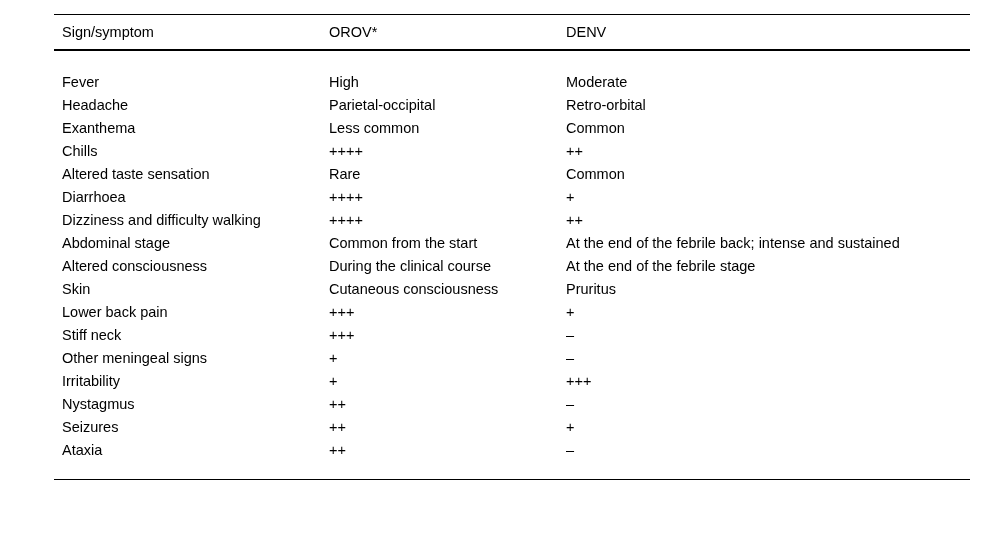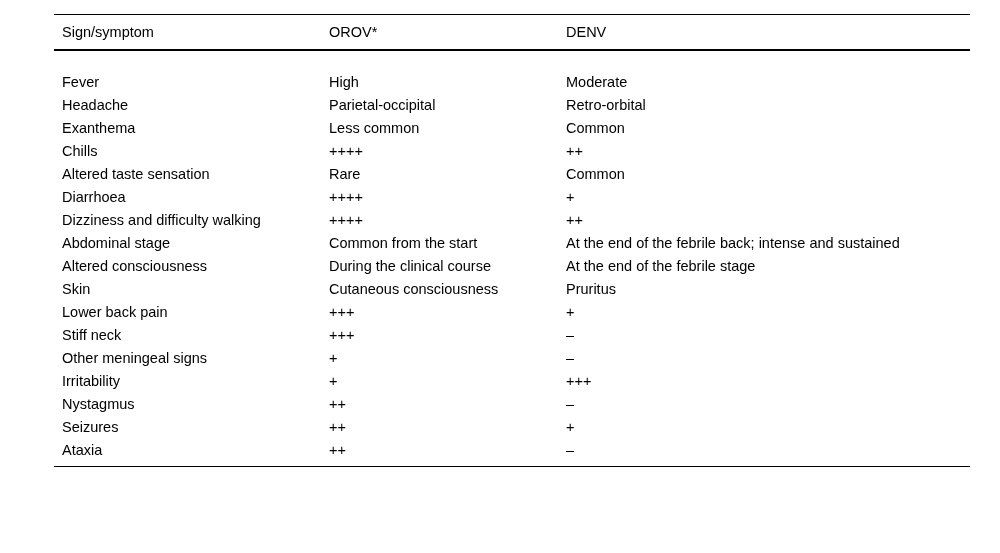--- a/index.html
+++ b/index.html
@@ -58,21 +58,21 @@
     overflow: visible;
   }
 
   table.clinical-table tbody tr:first-child td {
     padding-top: 20px;
   }
 
   
   table.clinical-table tbody tr:last-child td {
     border-bottom: 1.4px solid #000000;
-    padding-bottom: 4px;
+    padding-bottom: 17px;
   }
 
   .cell-sign  { padding-left: 8px !important; }
   .cell-orov  { padding-left: 0 !important; }
   .cell-denv  { padding-left: 0 !important; }
 
   th.head-sign { padding-left: 8px !important; }
 
   .symbol-cell {
     letter-spacing: 0px;

